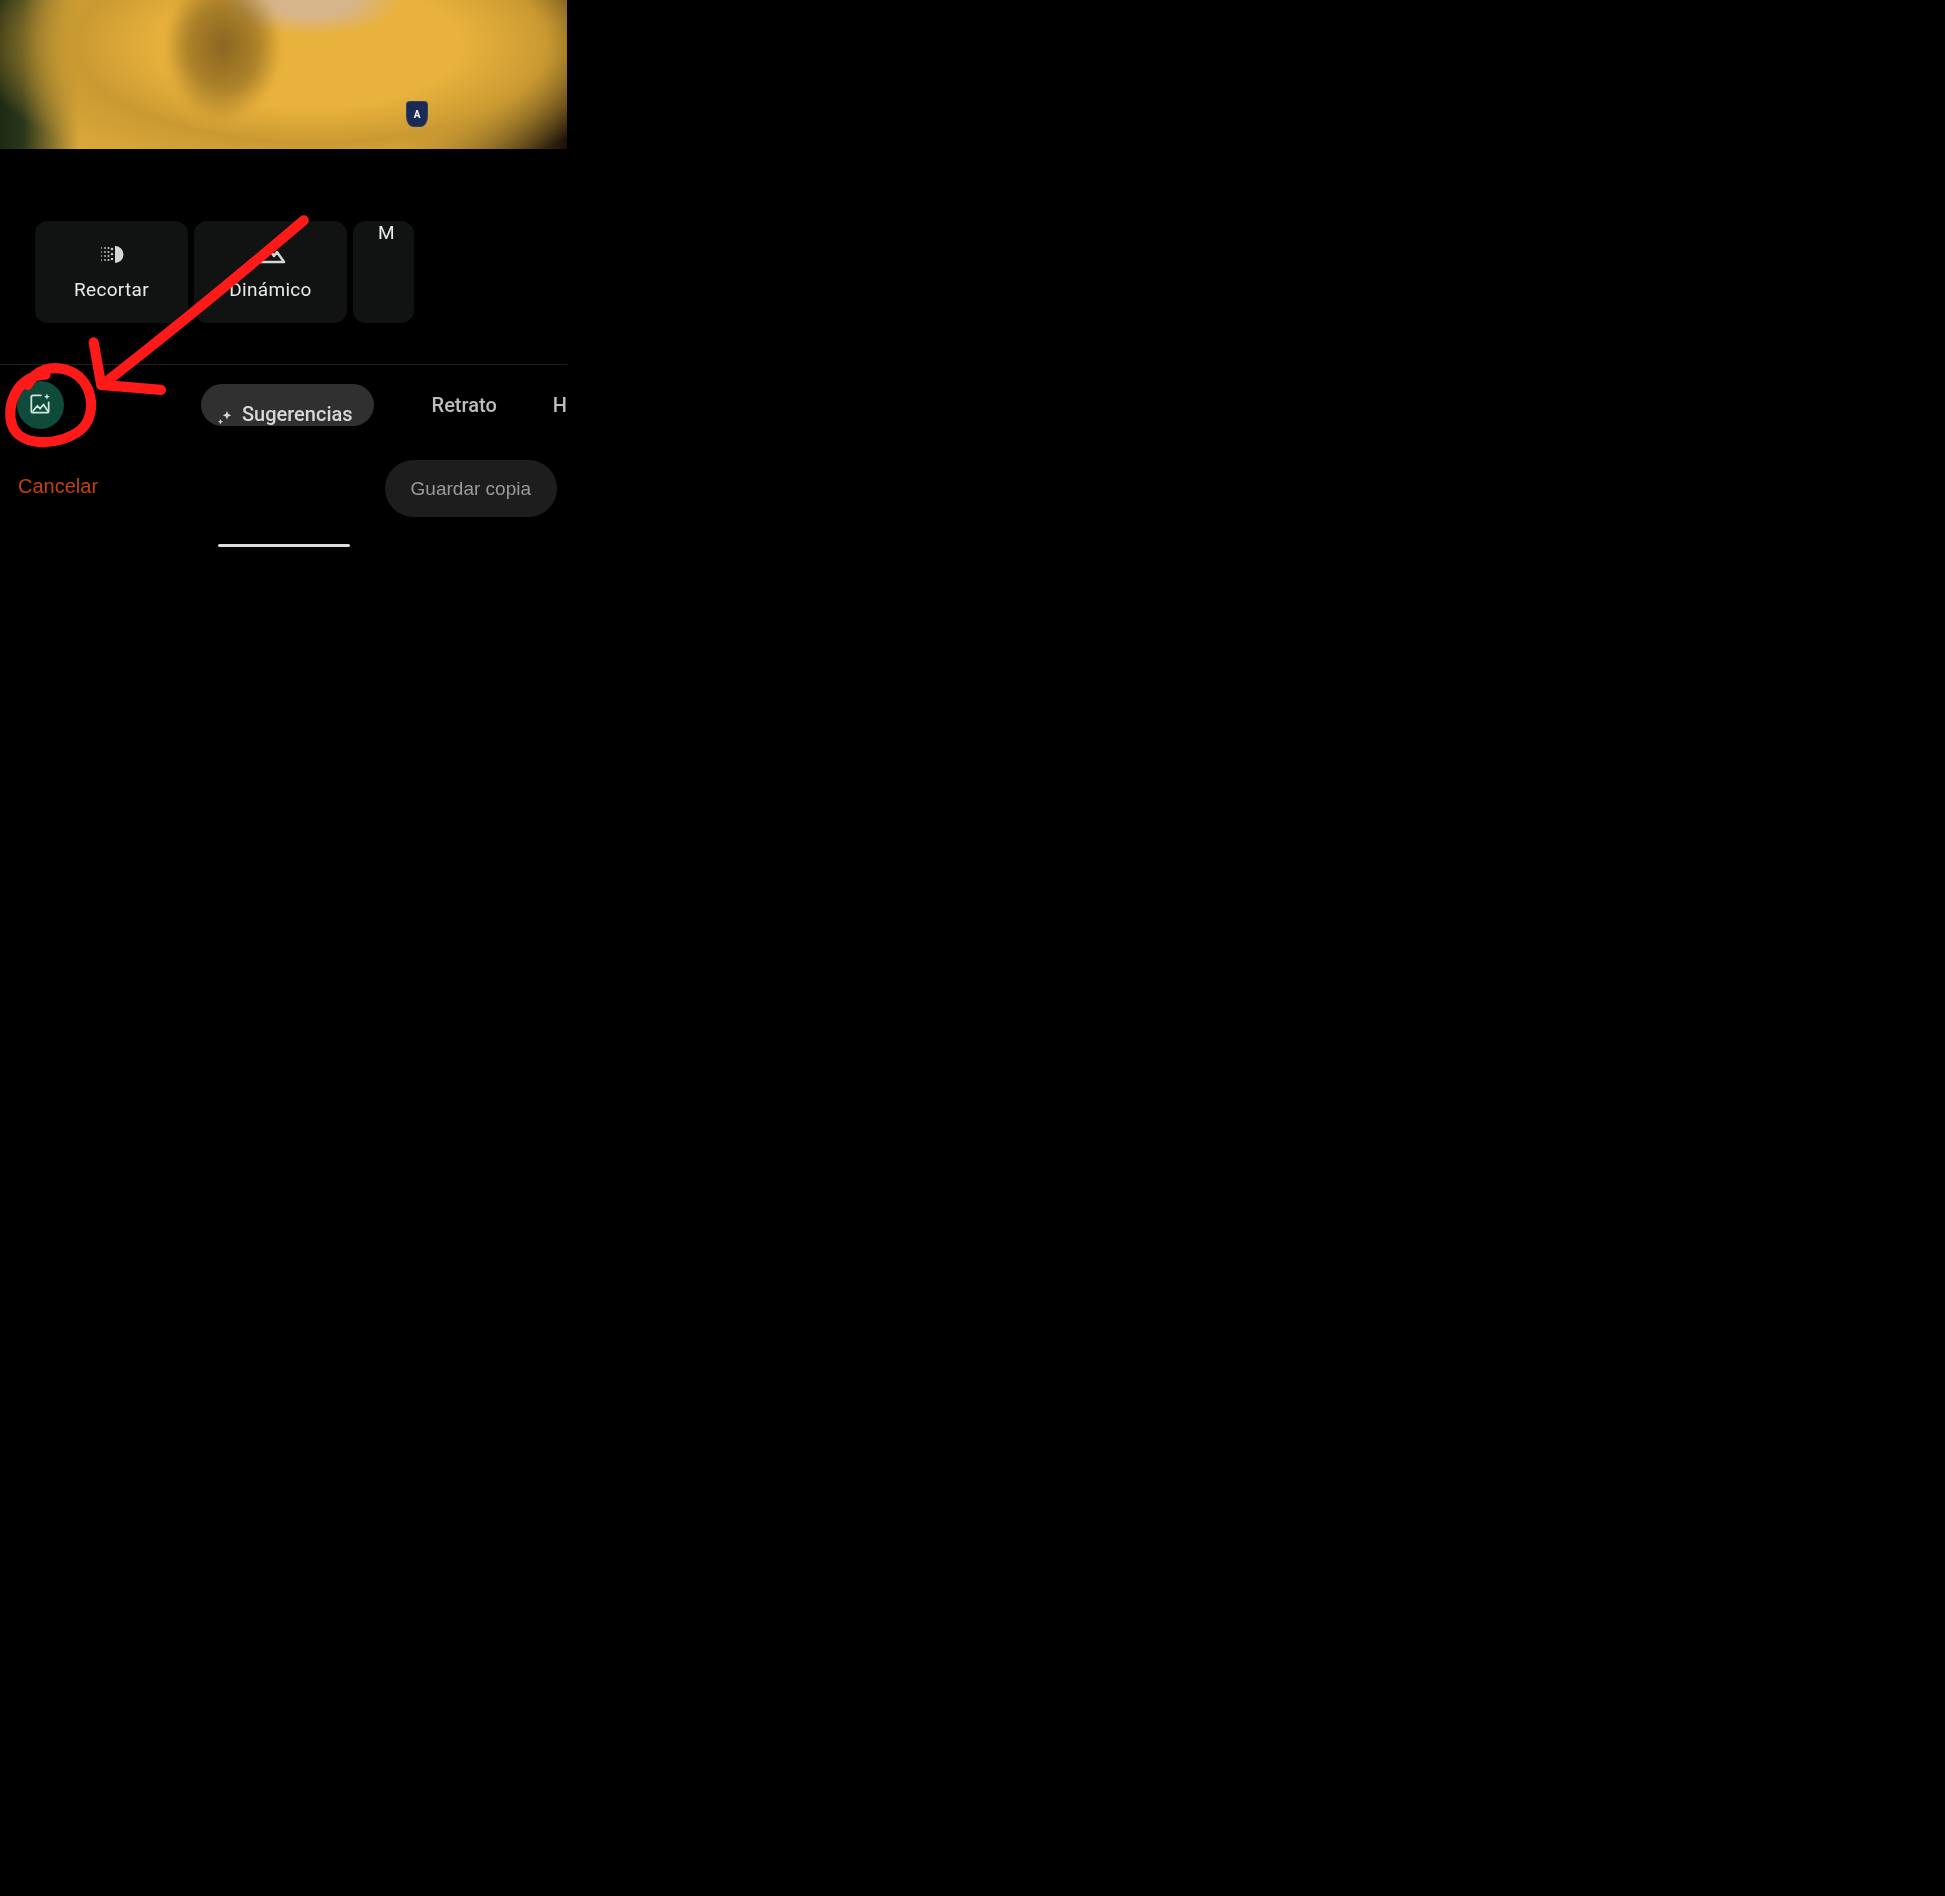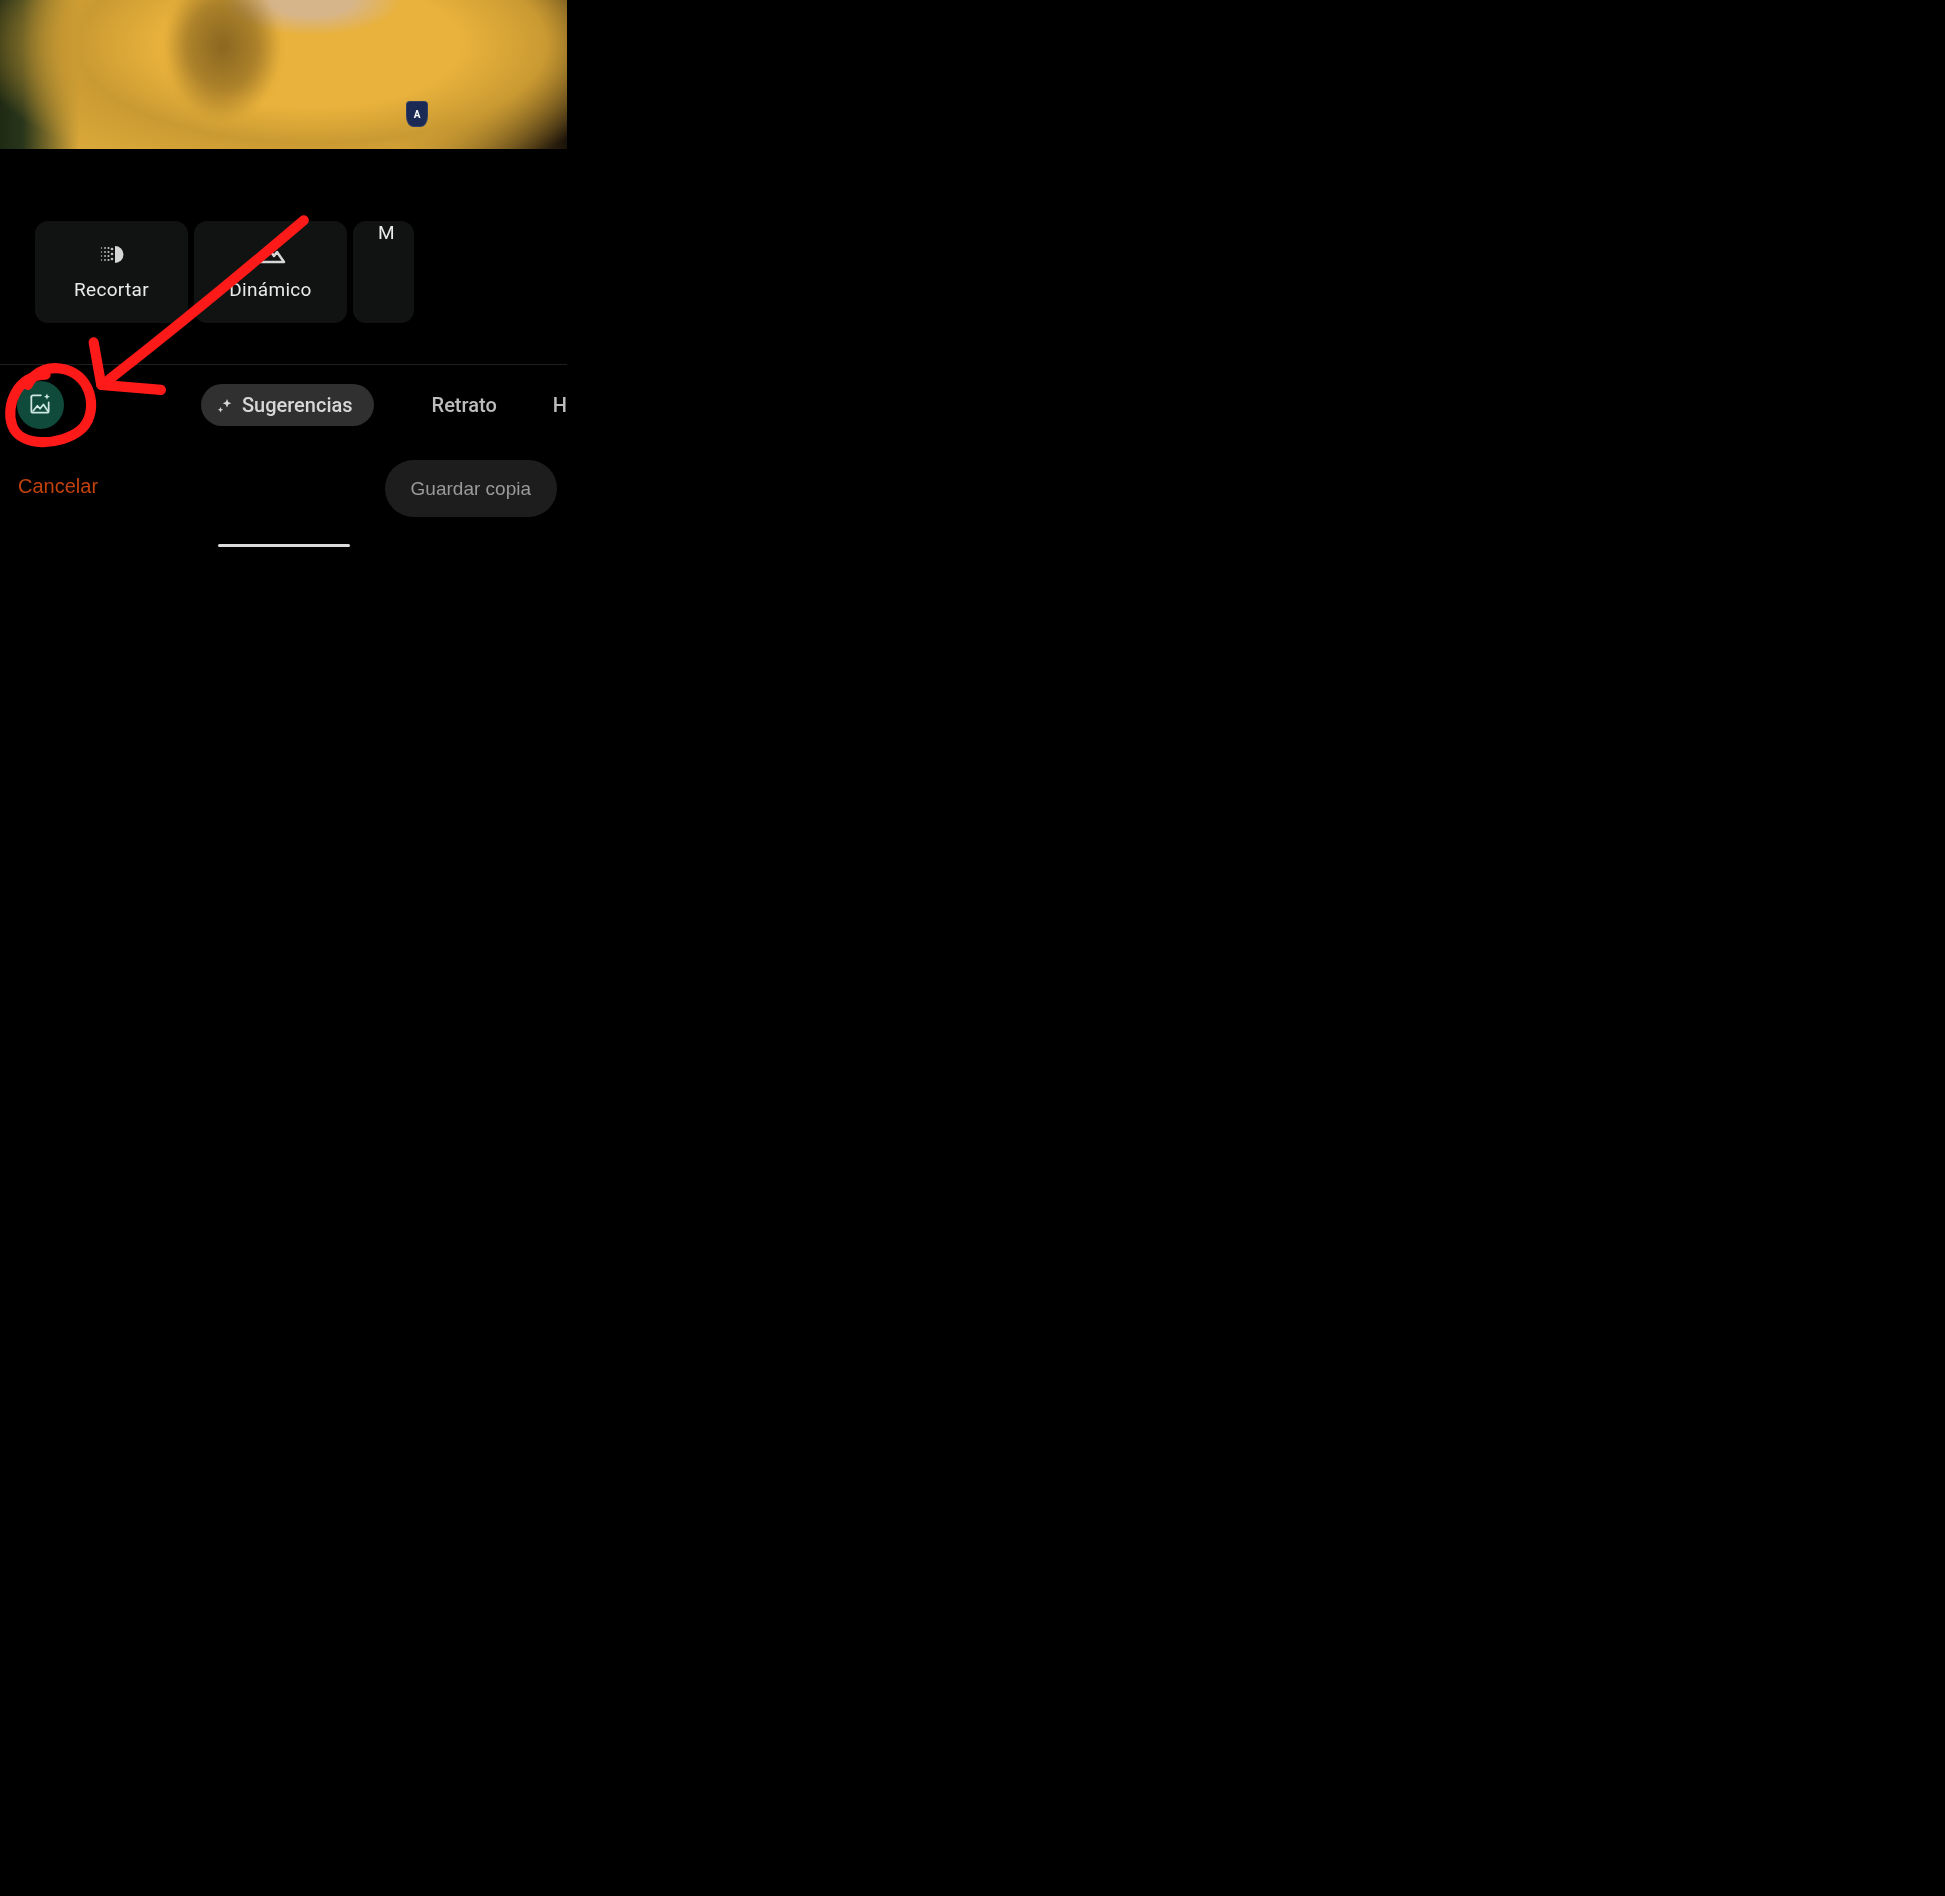--- a/index.html
+++ b/index.html
@@ -128,21 +128,21 @@
     align-items:center;
     justify-content:center;
     position: relative;
   }
   .tab-pill {
     height: 42px;
     padding: 0 21px 0 15px;
     border-radius: 21px;
     background: #303030;
     display:flex;
-    align-items:center;
+    align-items:flex-end;
     gap: 9px;
     margin-left: 127px;
   }
   .tab-pill .star-icon { width: 17px; height: 17px; }
   .tab-label {
     font-size: 20px;
     color: #d7d7d7;
     font-weight: 500;
   }
   .tab-plain {

